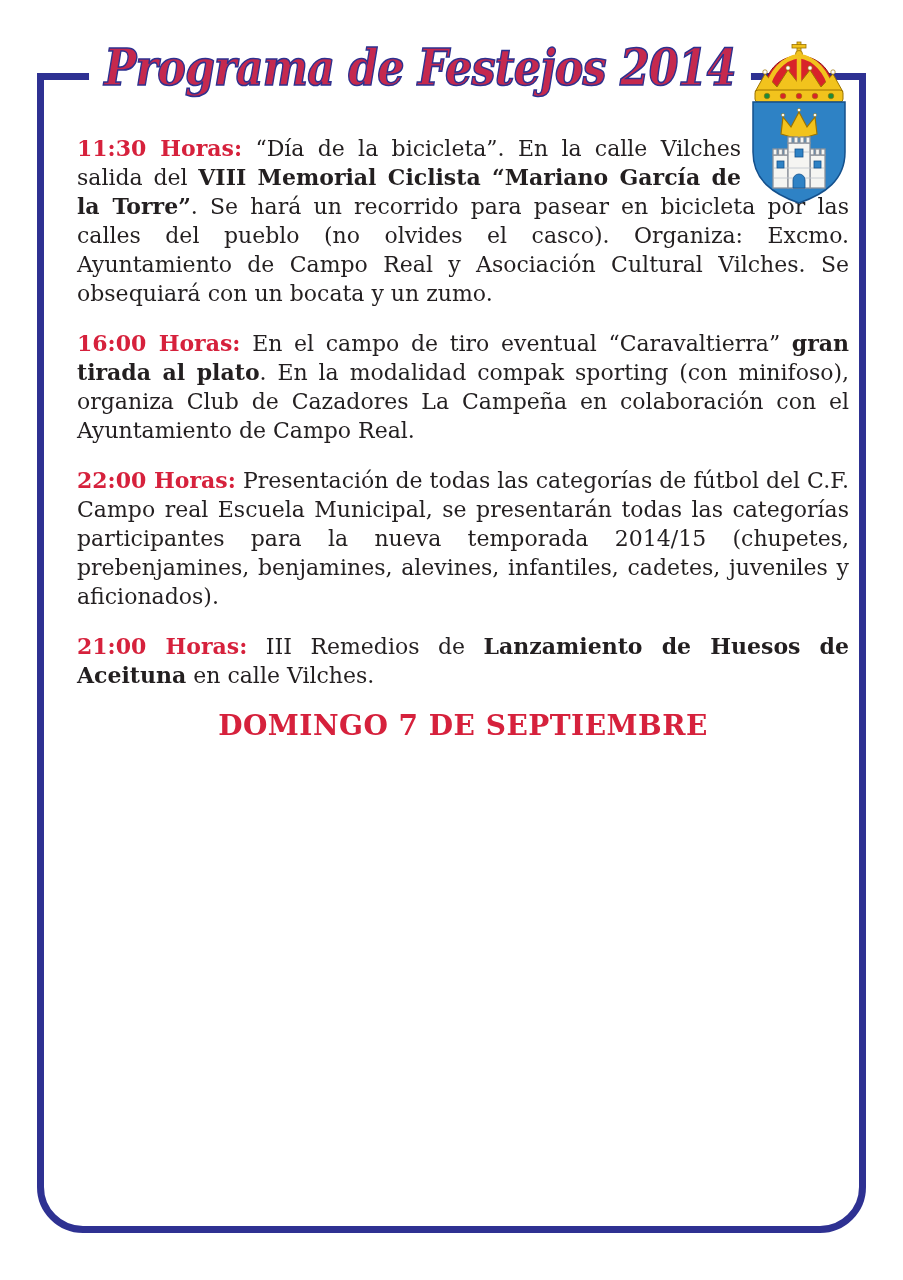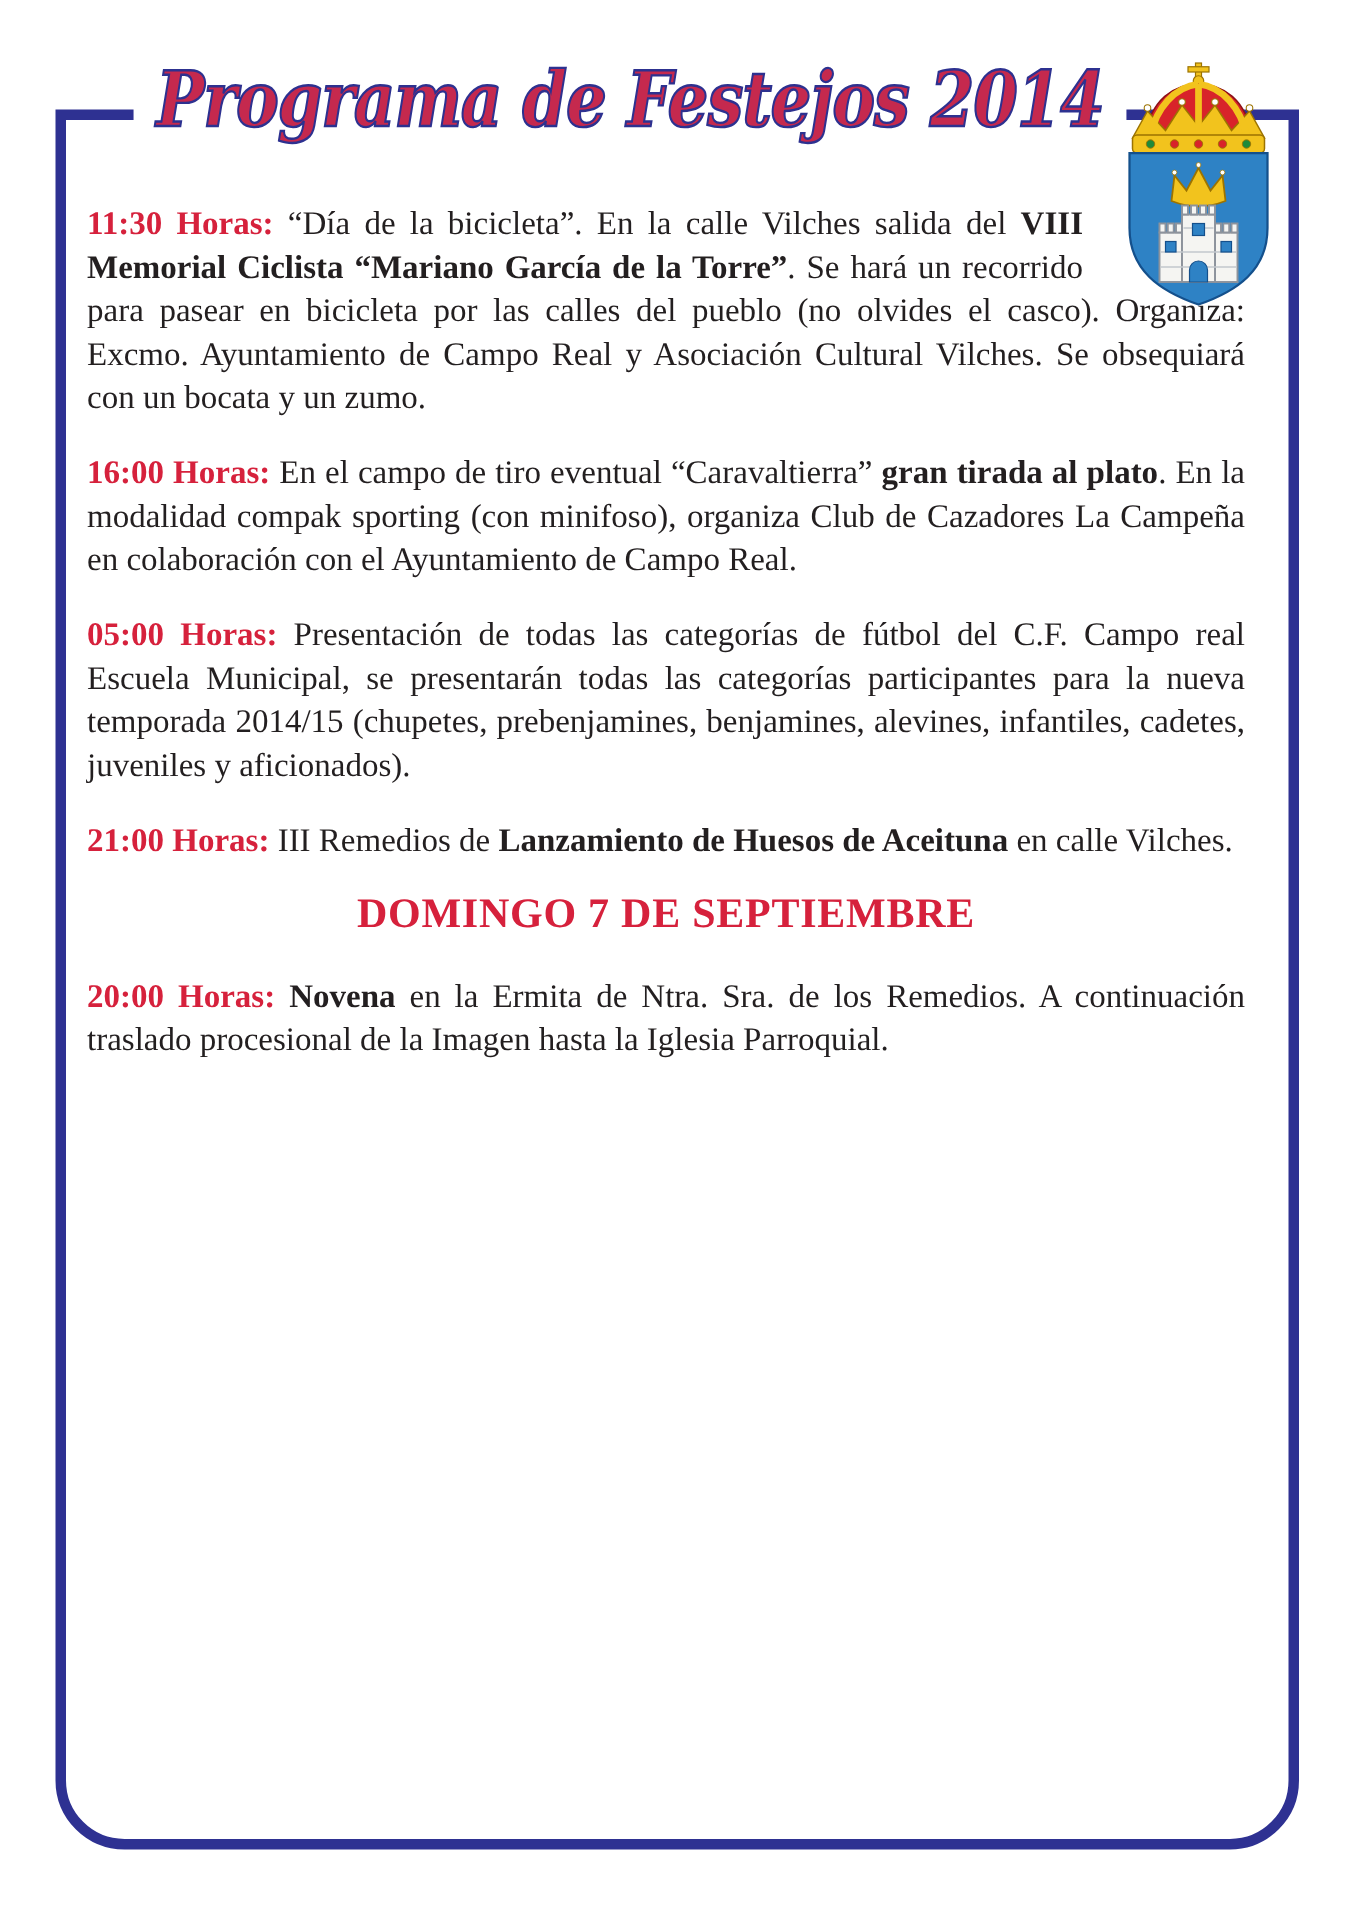--- a/index.html
+++ b/index.html
@@ -49,28 +49,27 @@
     -webkit-text-stroke:1.6px #2d3190;
   }
   .arms{
     position:absolute;
     left:743px;top:40px;
     width:112px;height:165px;
     z-index:4;
   }
   .content{
     position:absolute;
-    left:58px;top:134px;
+    left:77px;top:134px;
     width:772px;
     font-size:22px;
     line-height:29px;
     color:var(--body);
     text-align:justify;
     z-index:2;
-    font-family:Liberation Serif, serif;
   }
   .arms-spacer{
     float:right;
     width:108px;height:57px;
   }
   .content p{margin:0 0 21px 0;}
   .run-time{color:var(--red);font-weight:bold;}
   .run-b{font-weight:bold;}
   .run-n{font-weight:normal;}
   .day-heading{
@@ -146,19 +145,18 @@
       <rect x="34" y="121" width="7" height="7" fill="#2e82c5" stroke="#14508c" stroke-width="0.8"></rect>
       <rect x="71" y="121" width="7" height="7" fill="#2e82c5" stroke="#14508c" stroke-width="0.8"></rect>
       <path d="M50,148 v-8 a6,6 0 0 1 12,0 v8 Z" fill="#2e82c5" stroke="#14508c" stroke-width="0.8"></path>
     </g>
   </svg>
 
   <div class="content">
     <div class="arms-spacer"></div>
     <p><span class="run-time">11:30 Horas:</span><span class="run-n"> “Día de la bicicleta”. En la calle Vilches salida del </span><span class="run-b">VIII Memorial Ciclista “Mariano García de la Torre”</span><span class="run-n">. Se hará un recorrido para pasear en bicicleta por las calles del pueblo (no olvides el casco). Organiza: Excmo. Ayuntamiento de Campo Real y Asociación Cultural Vilches. Se obsequiará con un bocata y un zumo.</span></p>
     <p><span class="run-time">16:00 Horas:</span><span class="run-n"> En el campo de tiro eventual “Caravaltierra” </span><span class="run-b">gran tirada al plato</span><span class="run-n">. En la modalidad compak sporting (con minifoso), organiza Club de Cazadores La Campeña en colaboración con el Ayuntamiento de Campo Real.</span></p>
-    <p><span class="run-time">05:00 Horas:</span><span class="run-n"> Presentación de todas las categorías de fútbol del C.F. Campo real Escuela Municipal, se presentarán todas las categorías participantes para la nueva temporada 2014/15 (chupetes, prebenjamines, benjamines, alevines, infantiles, cadetes, juveniles y aficionados).</span></p>
+    <p><span class="run-time">22:00 Horas:</span><span class="run-n"> Presentación de todas las categorías de fútbol del C.F. Campo real Escuela Municipal, se presentarán todas las categorías participantes para la nueva temporada 2014/15 (chupetes, prebenjamines, benjamines, alevines, infantiles, cadetes, juveniles y aficionados).</span></p>
     <p><span class="run-time">21:00 Horas:</span><span class="run-n"> III Remedios de </span><span class="run-b">Lanzamiento de Huesos de Aceituna</span><span class="run-n"> en calle Vilches.</span></p>
     <h2 class="day-heading">DOMINGO 7 DE SEPTIEMBRE</h2>
-    <p><span class="run-time">20:00 Horas:</span><span class="run-n"> </span><span class="run-b">Novena</span><span class="run-n"> en la Ermita de Ntra. Sra. de los Remedios. A continuación traslado procesional de la Imagen hasta la Iglesia Parroquial.</span></p>
   </div>
 
 </div>
 
 </body></html>

